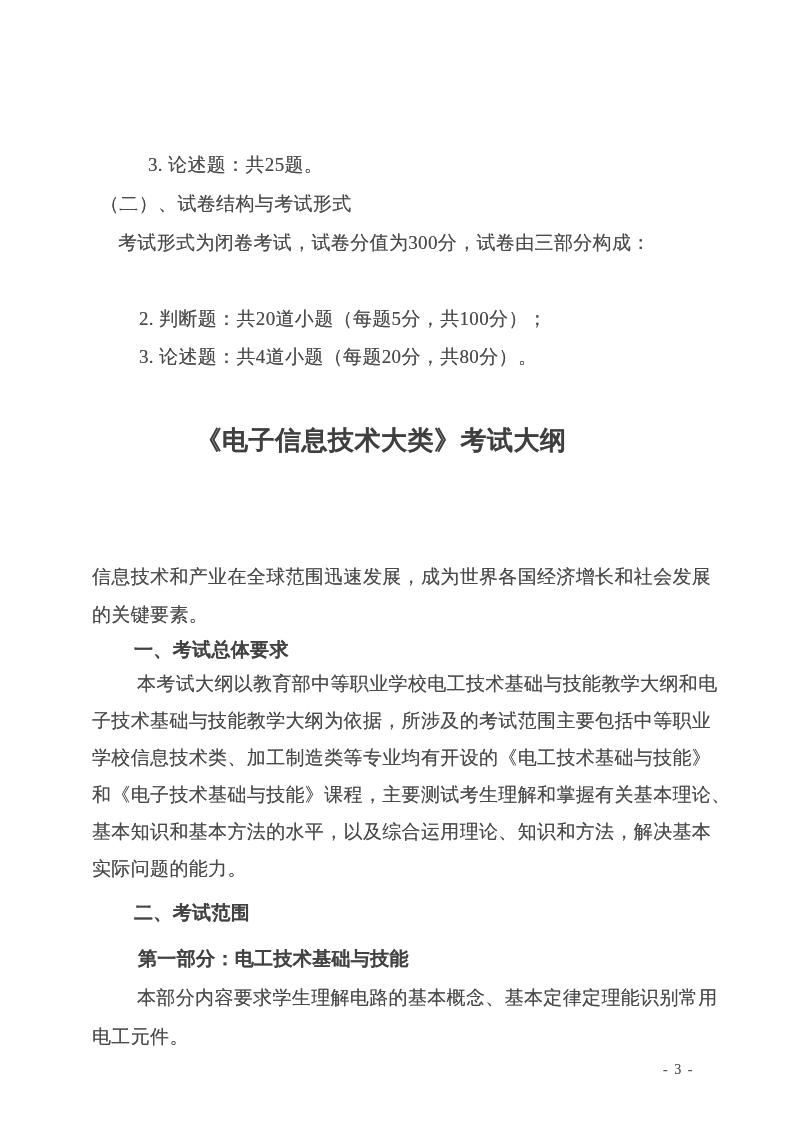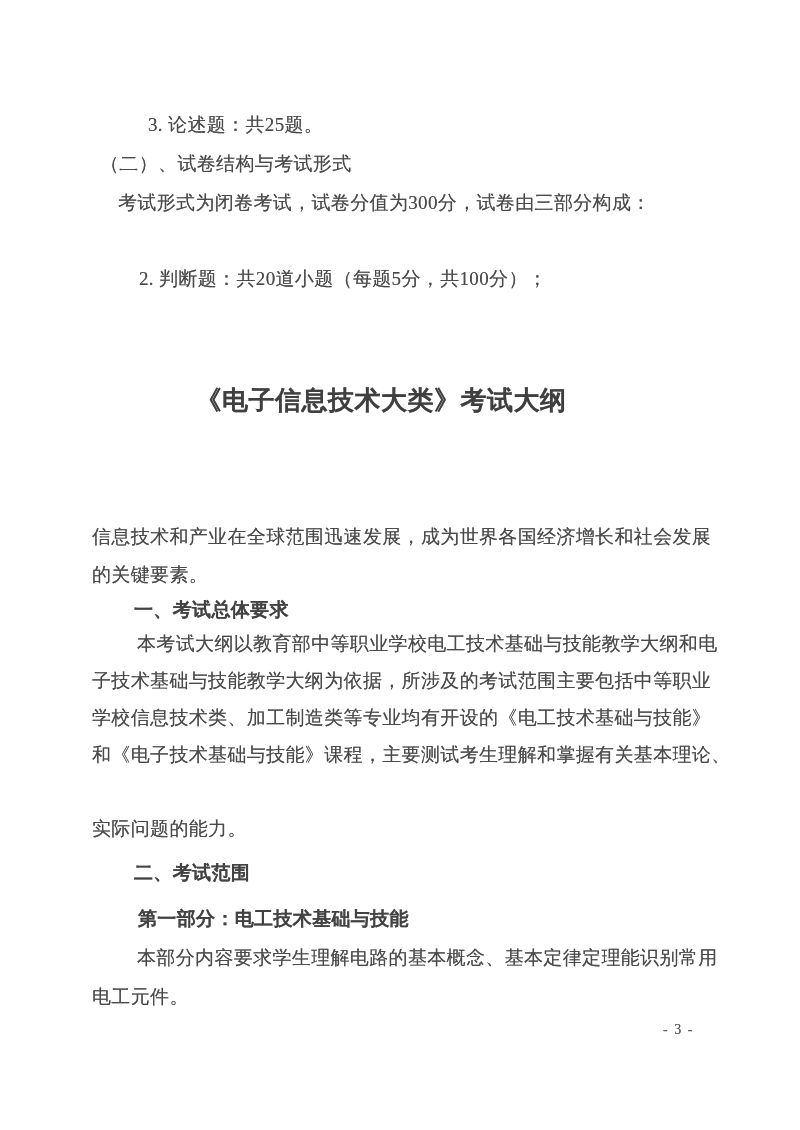--- a/index.html
+++ b/index.html
@@ -16,20 +16,21 @@
     font-family: "Liberation Serif", "DejaVu Serif", serif;
     color: #4a4a4a;
   }
   .ln {
     position: absolute;
     white-space: nowrap;
     font-size: 19px;
     letter-spacing: 0.35px;
     line-height: 26px;
     text-shadow: 0 0 0.5px rgba(95,95,95,0.75);
+    margin-top: 40px;
   }
   .bold {
     font-weight: bold;
     color: #424242;
   }
   
   .pv-item3 { top: 112px; left: 148px; }
   .pv-head  { top: 151px; left: 100px;  }
   .pv-intro { top: 190px; left: 118px; }
   .pv-i1    { top: 228px; left: 139px; }
@@ -79,31 +80,33 @@
 
 <div class="page">
 
   <div class="ln pv-item3">3. 论述题：共25题。</div>
 
   <div class="ln pv-head">（二）、试卷结构与考试形式</div>
 
   <div class="ln pv-intro">考试形式为闭卷考试，试卷分值为300分，试卷由三部分构成：</div>
 
   <div class="ln pv-i2">2. 判断题：共20道小题（每题5分，共100分）；</div>
+  <div class="ln pv-i3">3. 论述题：共4道小题（每题20分，共80分）。</div>
 
   <div class="ln doc-title">《电子信息技术大类》考试大纲</div>
 
   <div class="ln in2">信息技术和产业在全球范围迅速发展，成为世界各国经济增长和社会发展</div>
   <div class="ln in3">的关键要素。</div>
 
   <div class="ln bold h-one">一、考试总体要求</div>
   <div class="ln s1-1">本考试大纲以教育部中等职业学校电工技术基础与技能教学大纲和电</div>
   <div class="ln s1-2">子技术基础与技能教学大纲为依据，所涉及的考试范围主要包括中等职业</div>
   <div class="ln s1-3">学校信息技术类、加工制造类等专业均有开设的《电工技术基础与技能》</div>
   <div class="ln s1-4">和《电子技术基础与技能》课程，主要测试考生理解和掌握有关基本理论、</div>
+  <div class="ln s1-5">基本知识和基本方法的水平，以及综合运用理论、知识和方法，解决基本</div>
   <div class="ln s1-6">实际问题的能力。</div>
 
   <div class="ln bold h-two">二、考试范围</div>
 
   <div class="ln bold h-part1">第一部分：电工技术基础与技能</div>
   <div class="ln s2-1">本部分内容要求学生理解电路的基本概念、基本定律定理能识别常用</div>
   <div class="ln s2-2">电工元件。</div>
 
   <div class="ln pgnum">- 3 -</div>
 

